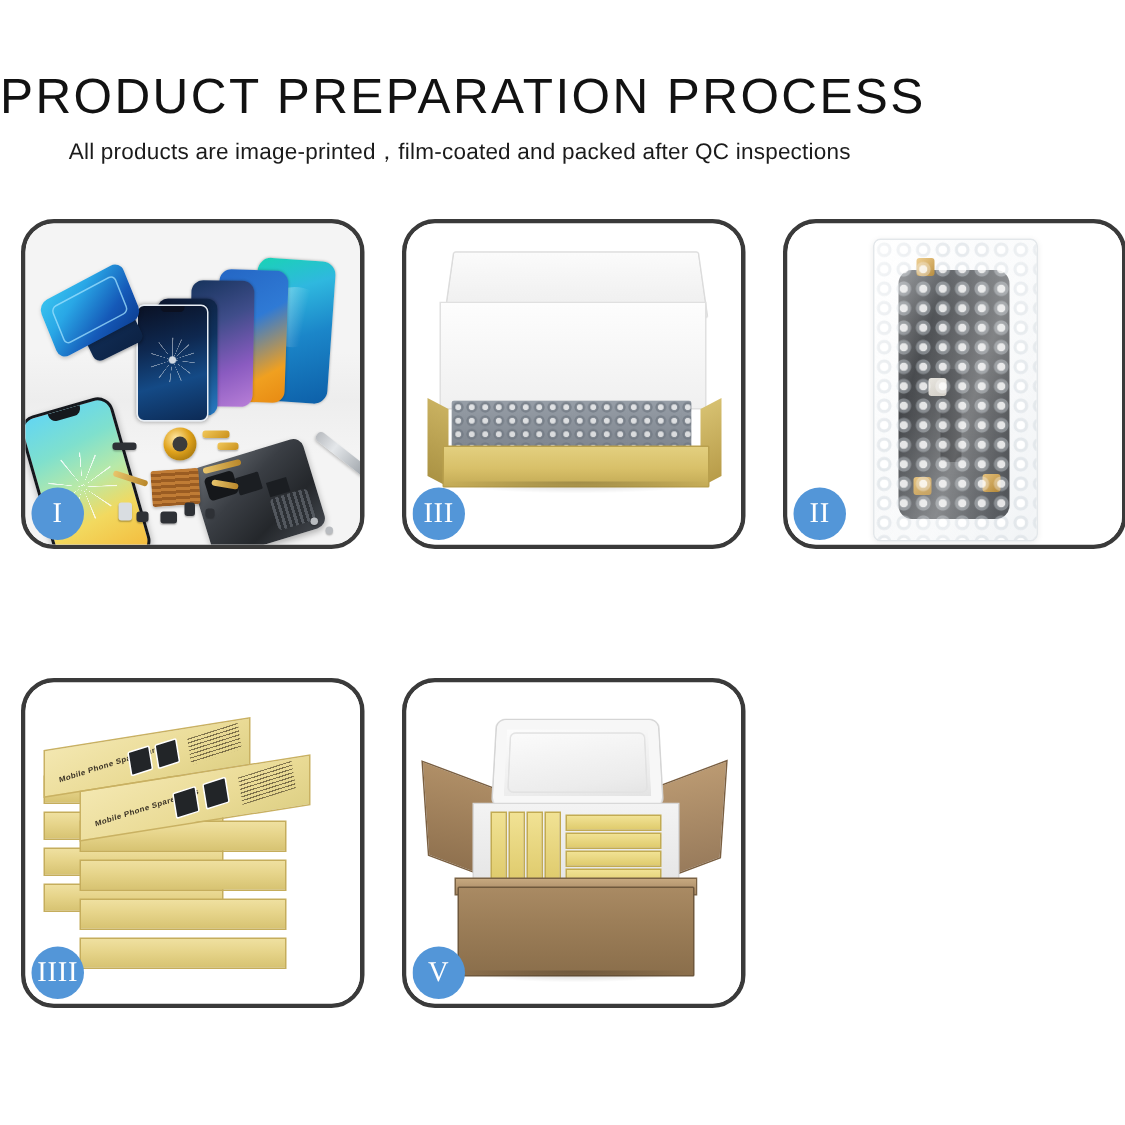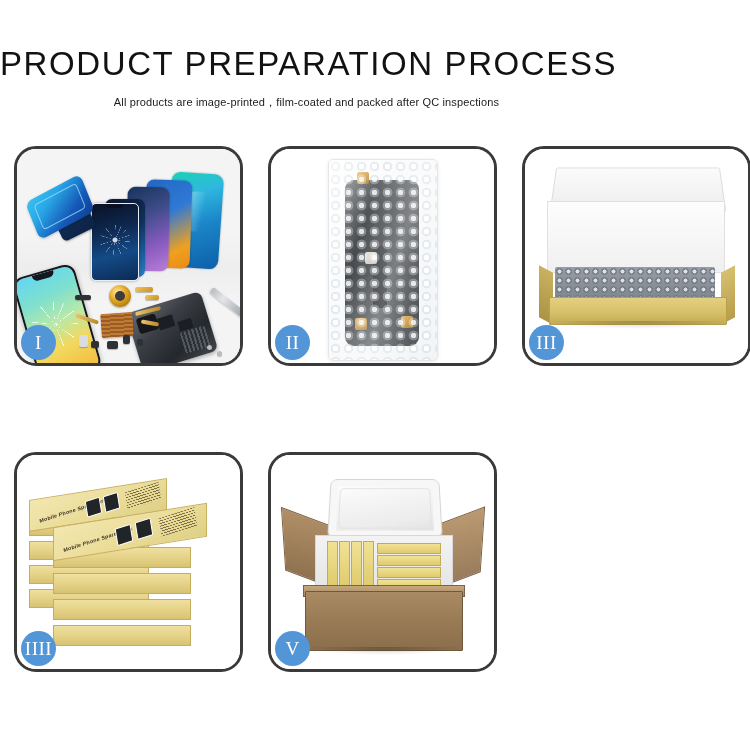--- a/index.html
+++ b/index.html
@@ -38,21 +38,21 @@
     font-weight: 400;
     letter-spacing: 1.6px;
     color: #121212;
     line-height: 40px;
     white-space: nowrap;
   }
   .sub-title {
     margin: 0;
     padding-top: 9px;
     font-family: "Liberation Sans", sans-serif;
-    font-size: 11px;
+    font-size: 15px;
     font-weight: 400;
     letter-spacing: 0.15px;
     color: #1b1b1b;
     line-height: 18px;
     white-space: nowrap;
   }
 
   
   .grid {
     position: absolute;
@@ -525,49 +525,49 @@
         <div class="flex" style="left:118px;top:160px;width:26px;transform:rotate(-14deg);"></div>
         <div class="flex" style="left:124px;top:172px;width:18px;transform:rotate(10deg);"></div>
         <div class="screwdriver"></div>
         <div class="chip" style="left:190px;top:196px;width:5px;height:5px;border-radius:50%;background:#b9bcc0;"></div>
         <div class="chip" style="left:200px;top:202px;width:5px;height:5px;border-radius:50%;background:#b9bcc0;"></div>
       </div>
       <div class="badge">I</div>
     </div>
 
     <div class="card">
+      <div class="card-inner p3">
+        <div class="k3-lid"></div>
+        <div class="k3-lidface"></div>
+        <div class="k3-leftflap"></div>
+        <div class="k3-rightflap"></div>
+        <div class="k3-bubbletray"></div>
+        <div class="k3-front"></div>
+        <div class="k3-shadow"></div>
+      </div>
+      <div class="badge">III</div>
+    </div>
+
+    <div class="card">
       <div class="card-inner p2">
         <div class="bubblebag">
           <div class="bag-screen"></div>
           <div class="bag-flexA"></div>
           <div class="bag-pad" style="left:28px;top:12px;"></div>
           <div class="bag-pad" style="left:36px;top:92px;background:linear-gradient(140deg,#f0ede6,#cfcac0);"></div>
           <div class="bag-pad" style="left:26px;top:158px;"></div>
           <div class="bag-pad" style="left:72px;top:156px;"></div>
           <div class="bag-wrapoverlay"></div>
           <div class="bag-gloss"></div>
         </div>
       </div>
       <div class="badge">II</div>
     </div>
 
     <div class="card">
-      <div class="card-inner p3">
-        <div class="k3-lid"></div>
-        <div class="k3-lidface"></div>
-        <div class="k3-leftflap"></div>
-        <div class="k3-rightflap"></div>
-        <div class="k3-bubbletray"></div>
-        <div class="k3-front"></div>
-        <div class="k3-shadow"></div>
-      </div>
-      <div class="badge">III</div>
-    </div>
-
-    <div class="card">
       <div class="card-inner p4">
 
         <div class="stackbox" style="left:12px;top:62px;width:118px;height:17px;"></div>
         <div class="stackbox" style="left:12px;top:86px;width:118px;height:17px;"></div>
         <div class="stackbox" style="left:12px;top:110px;width:118px;height:17px;"></div>
         <div class="stackbox" style="left:12px;top:134px;width:118px;height:17px;"></div>
 
         <div class="stack-top" style="left:12px;top:34px;width:136px;height:30px;transform:skewY(-9deg);">
           <div class="boxlabel" style="left:9px;top:13px;transform:rotate(-9deg);">Mobile Phone Spare Parts</div>
           <div class="boxscreen" style="left:56px;top:8px;width:13px;height:15px;transform:rotate(-9deg);"></div>

